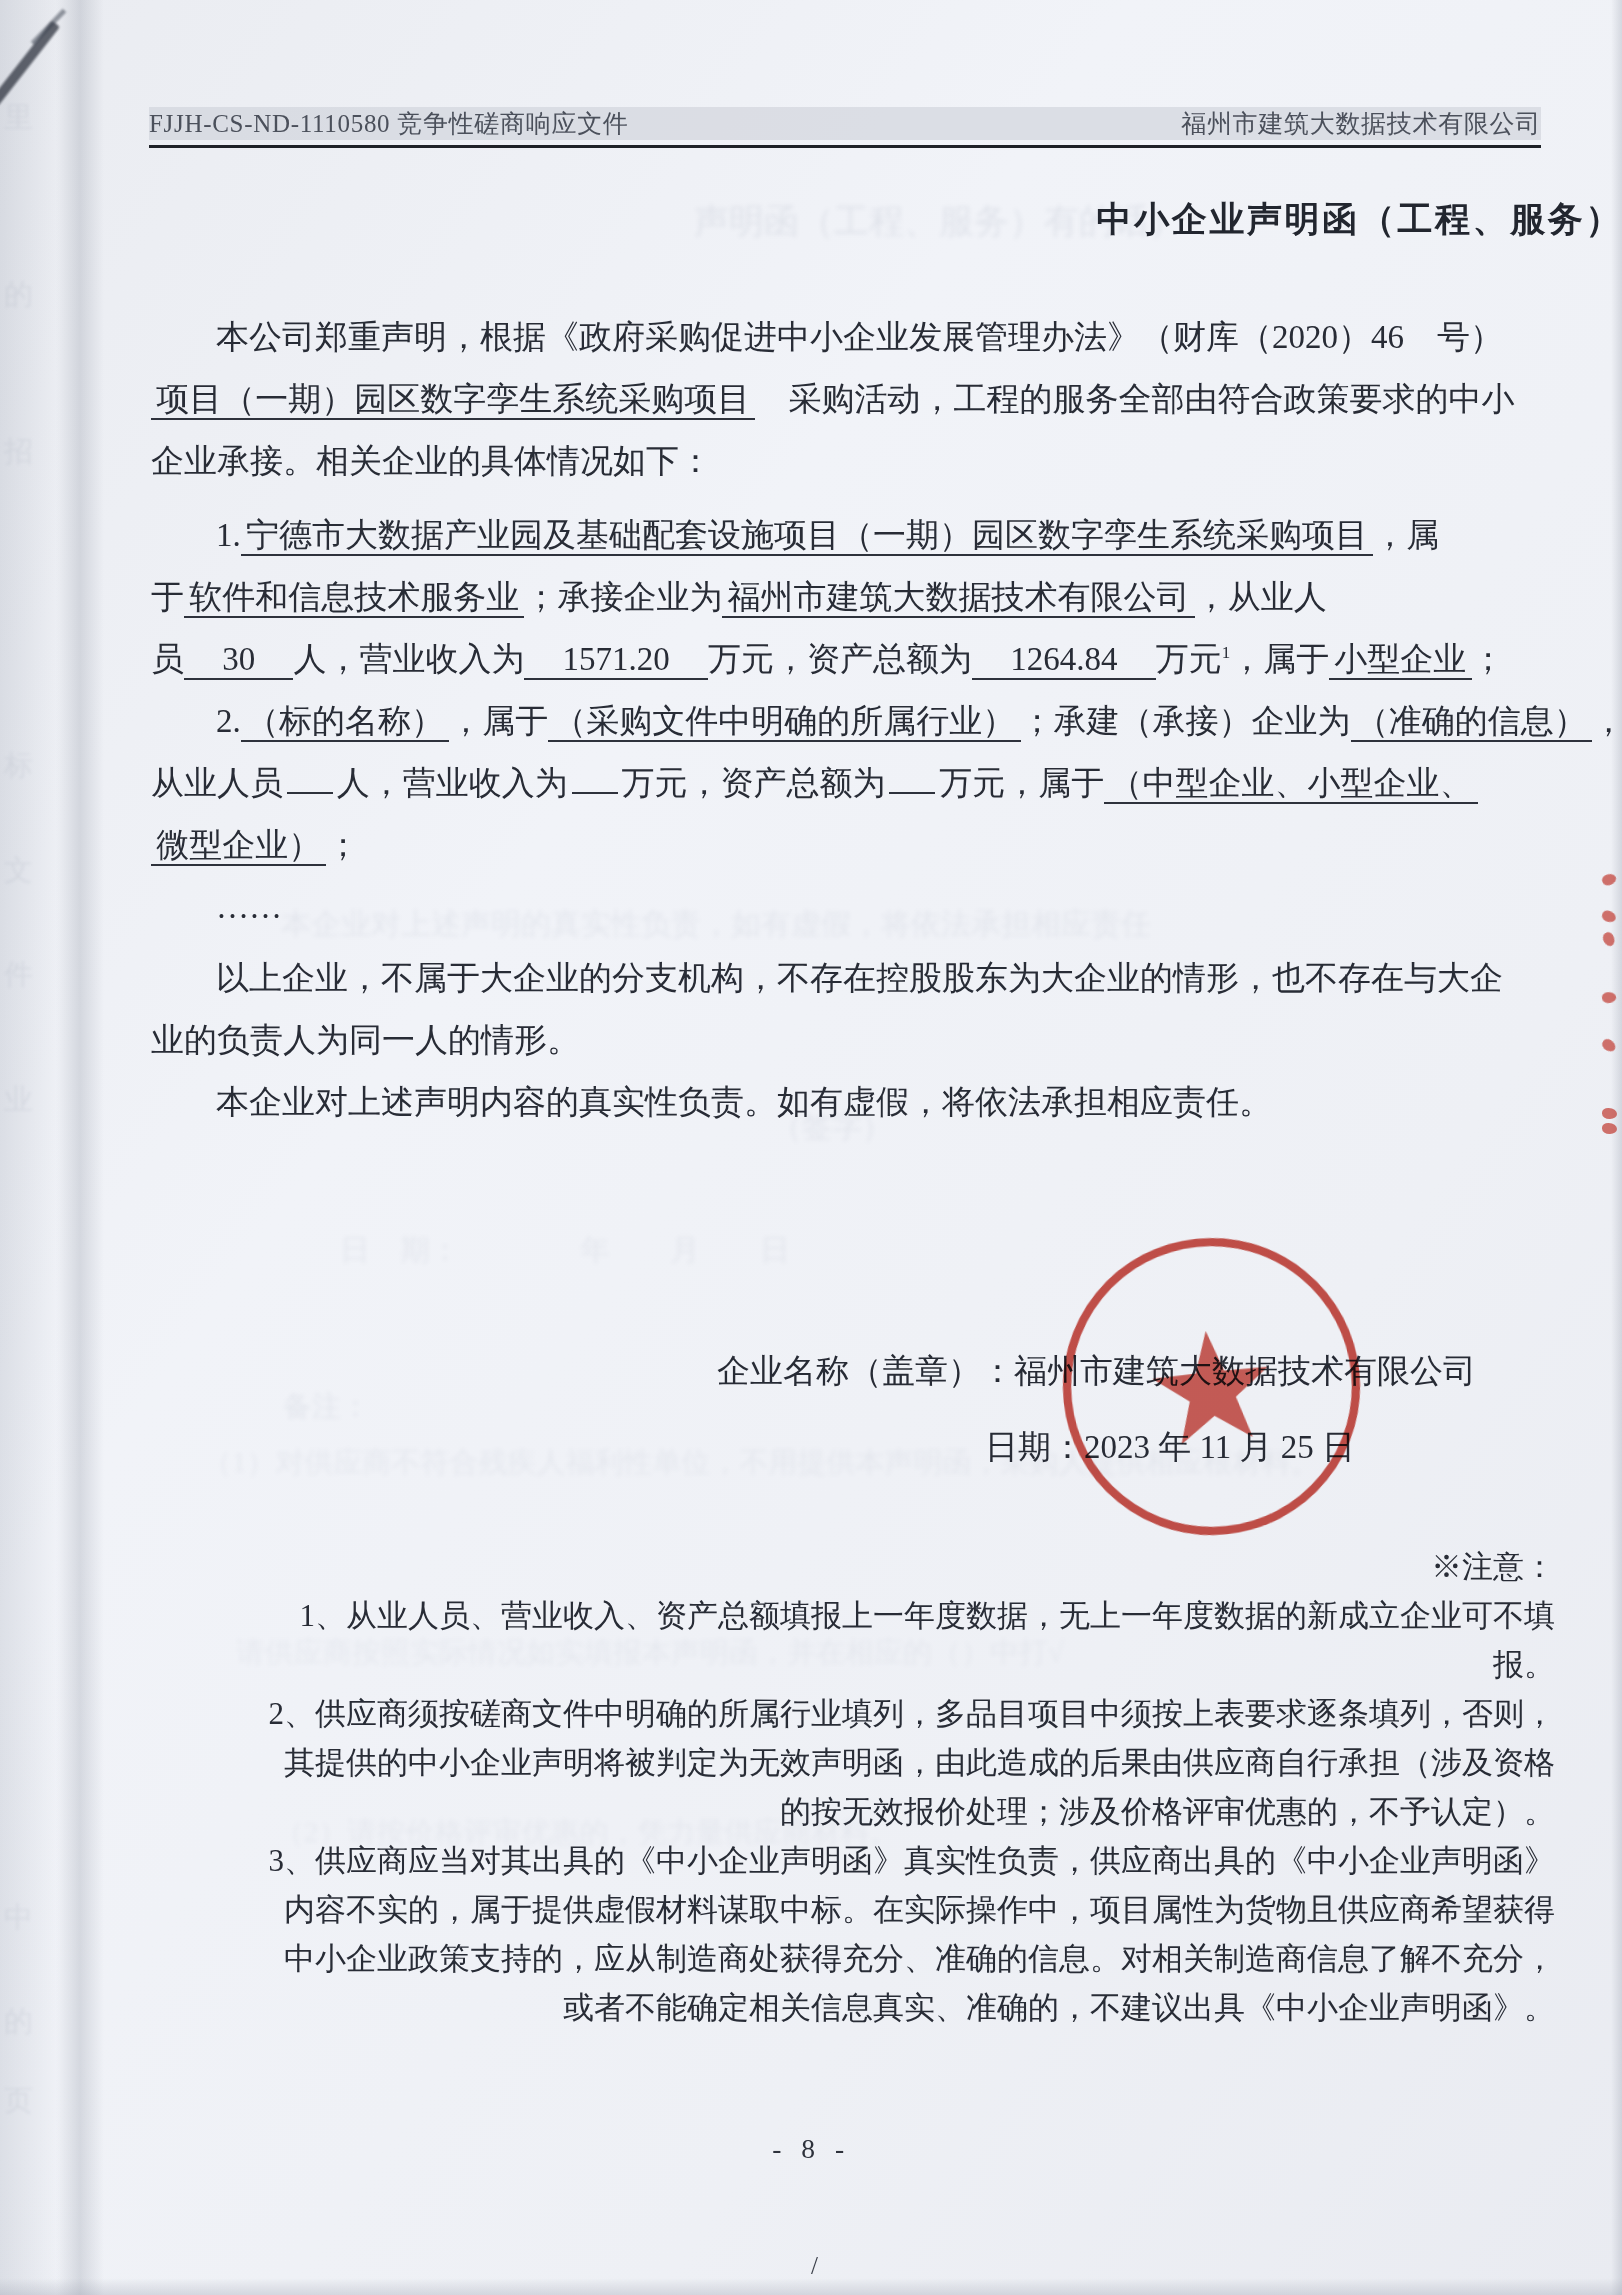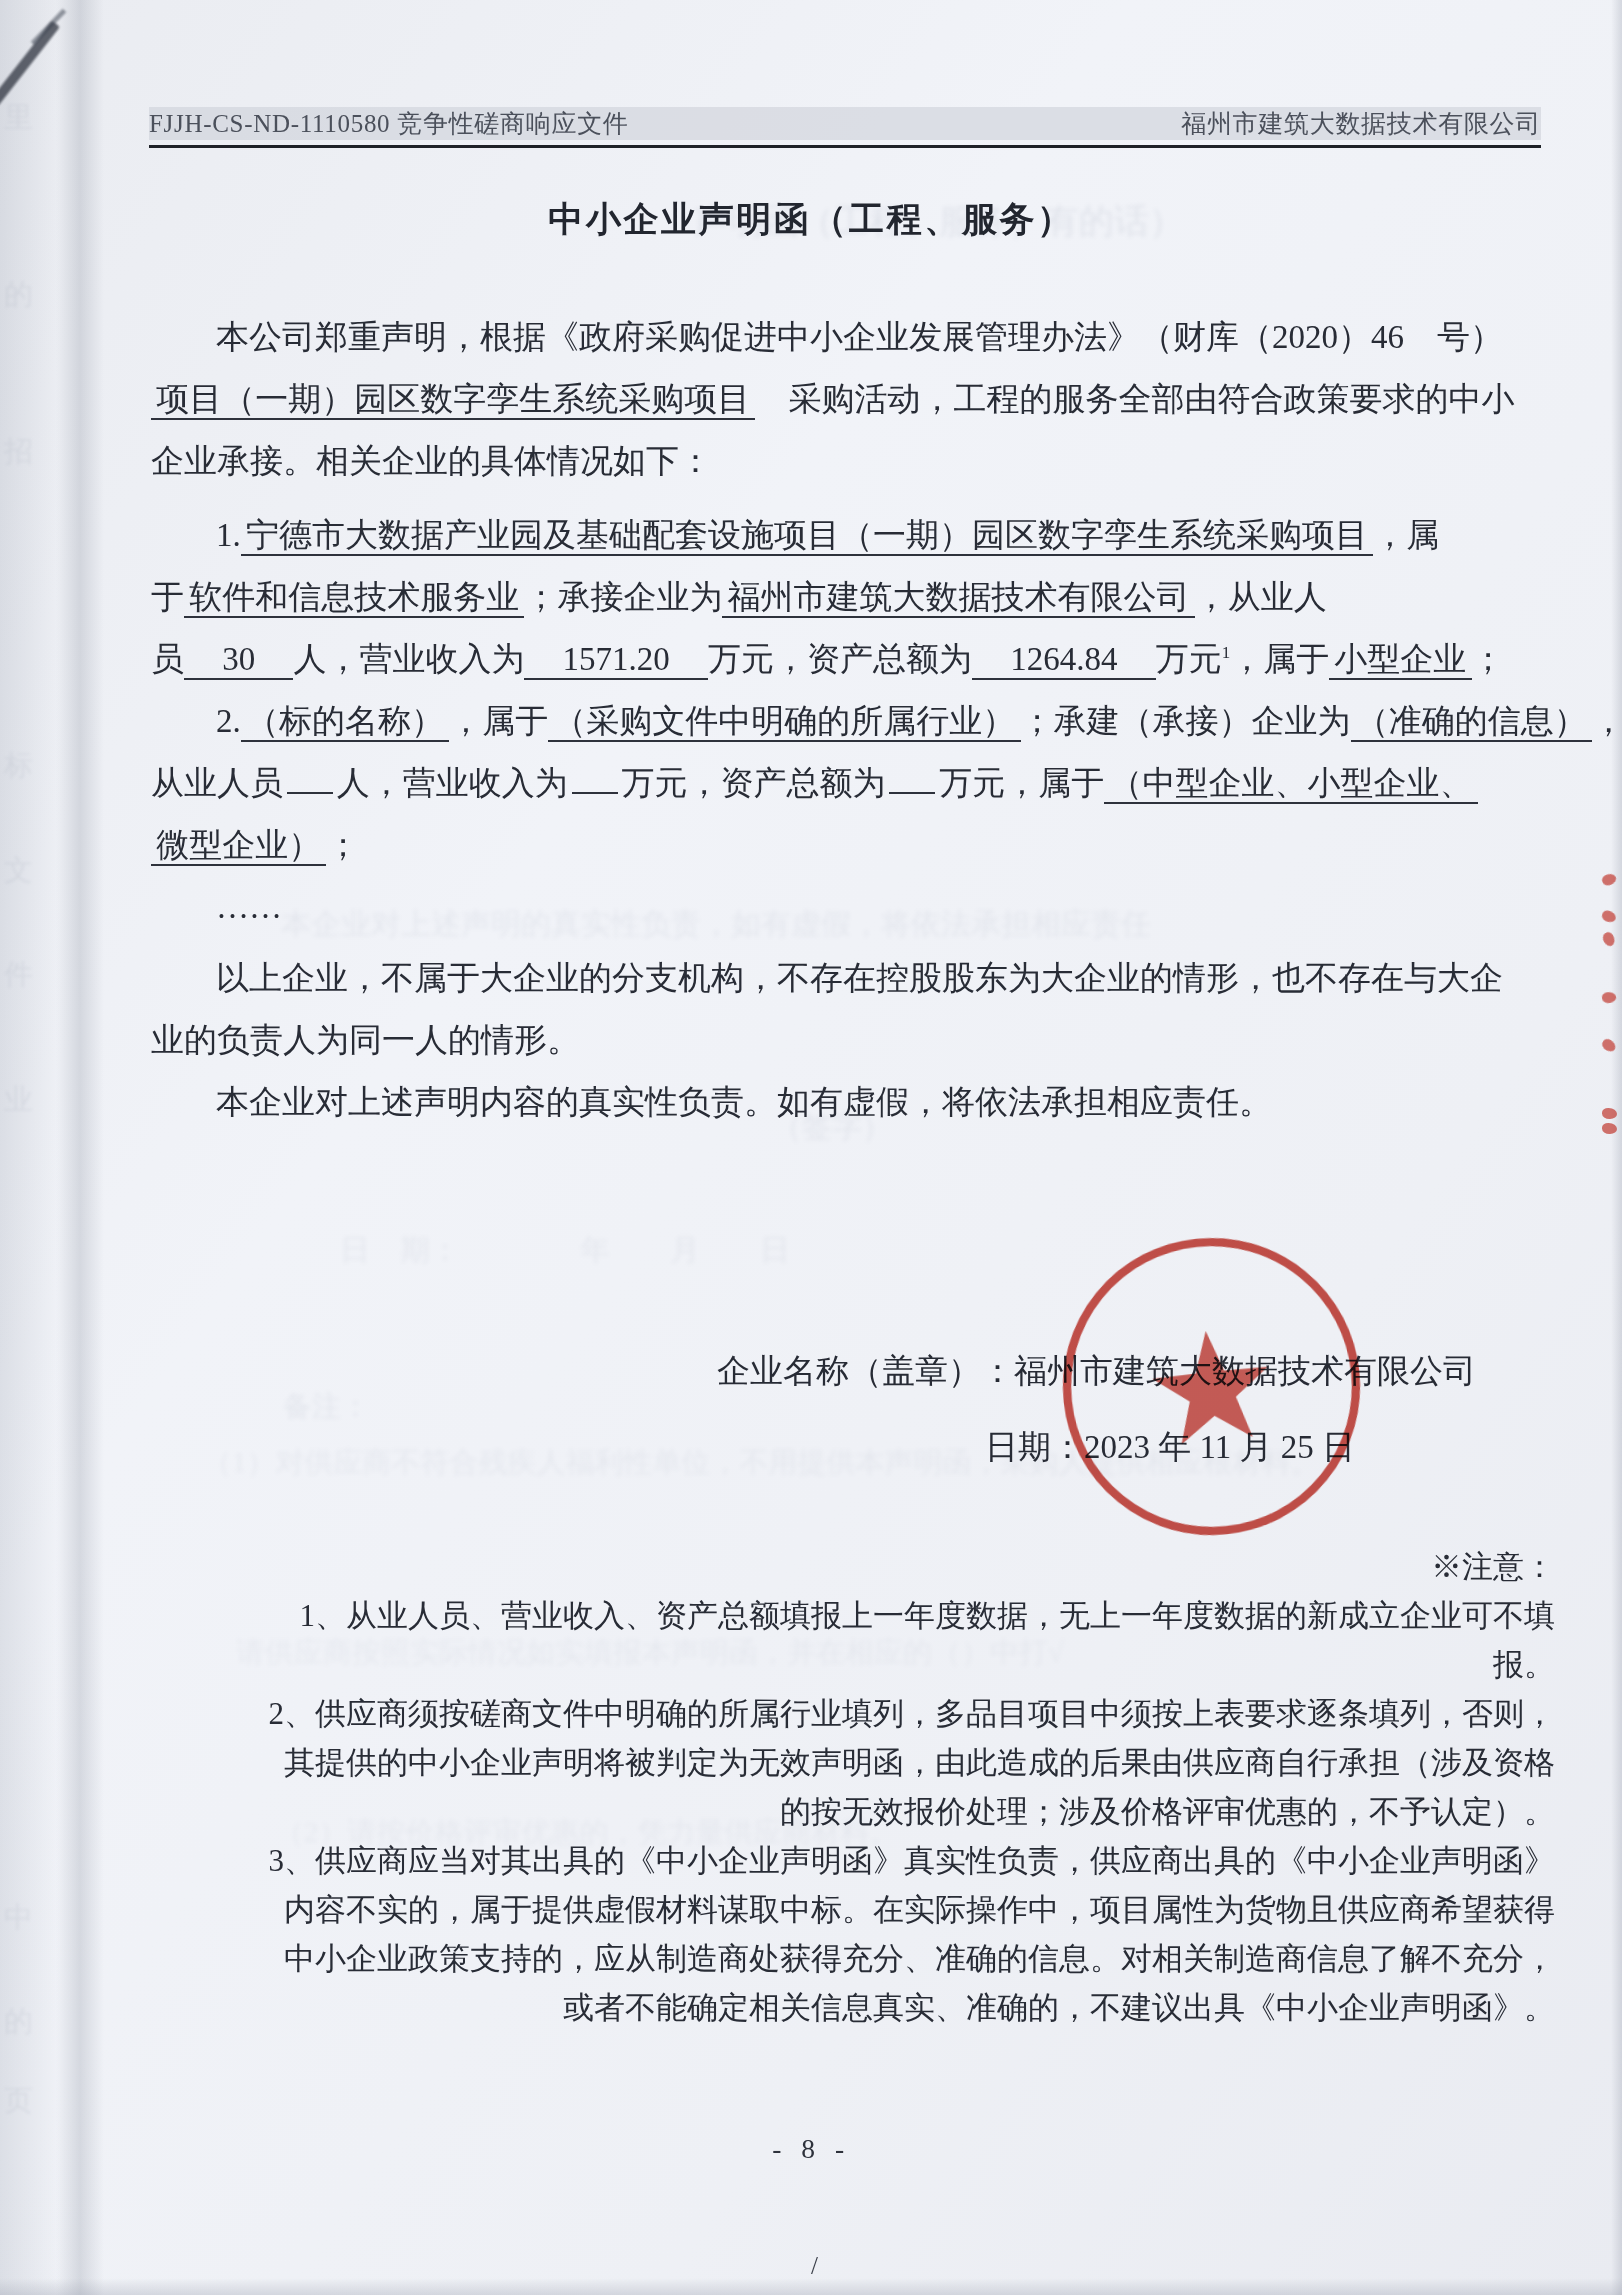--- a/index.html
+++ b/index.html
@@ -24,21 +24,21 @@
   .ghost{position:absolute;color:#6d7890;filter:blur(2px);white-space:nowrap;}
   .lghost{position:absolute;color:#707a90;filter:blur(1.6px);}
   .rmark{position:absolute;right:6.5px;width:14.4px;height:10.5px;background:#c23e35;
     border-radius:45% 60% 50% 55%;opacity:.72;filter:blur(0.4px);}
   
   .hdr{position:absolute;left:149px;top:107px;width:1392px;height:33px;
     background:rgba(205,209,217,.6);display:flex;justify-content:space-between;align-items:center;
     font-size:25px;color:#4b505b;letter-spacing:0.7px;}
   .rule{position:absolute;left:149px;top:145px;width:1392px;height:3.3px;background:#1e2127;}
   
-  .title{position:absolute;left:0;top:196px;width:100%;text-align:center;
+  .title{position:absolute;left:0;top:196px;width:100%;text-align:right;
     font-size:35px;font-weight:700;letter-spacing:2.6px;color:#22262f;}
   
   .body{position:absolute;left:151px;top:306px;width:1400px;font-size:33px;line-height:62px;
     white-space:nowrap;color:#282c36;}
   .bline{height:62px;}
   .ind{text-indent:65px;}
   .u{border-bottom:2px solid #2e323c;padding:0 5.2px 1.3px;}
   .blank{display:inline-block;height:.9em;border-bottom:2px solid #2e323c;margin:0 3.9px;}
   .body sup{font-size:17px;line-height:0;}
   

